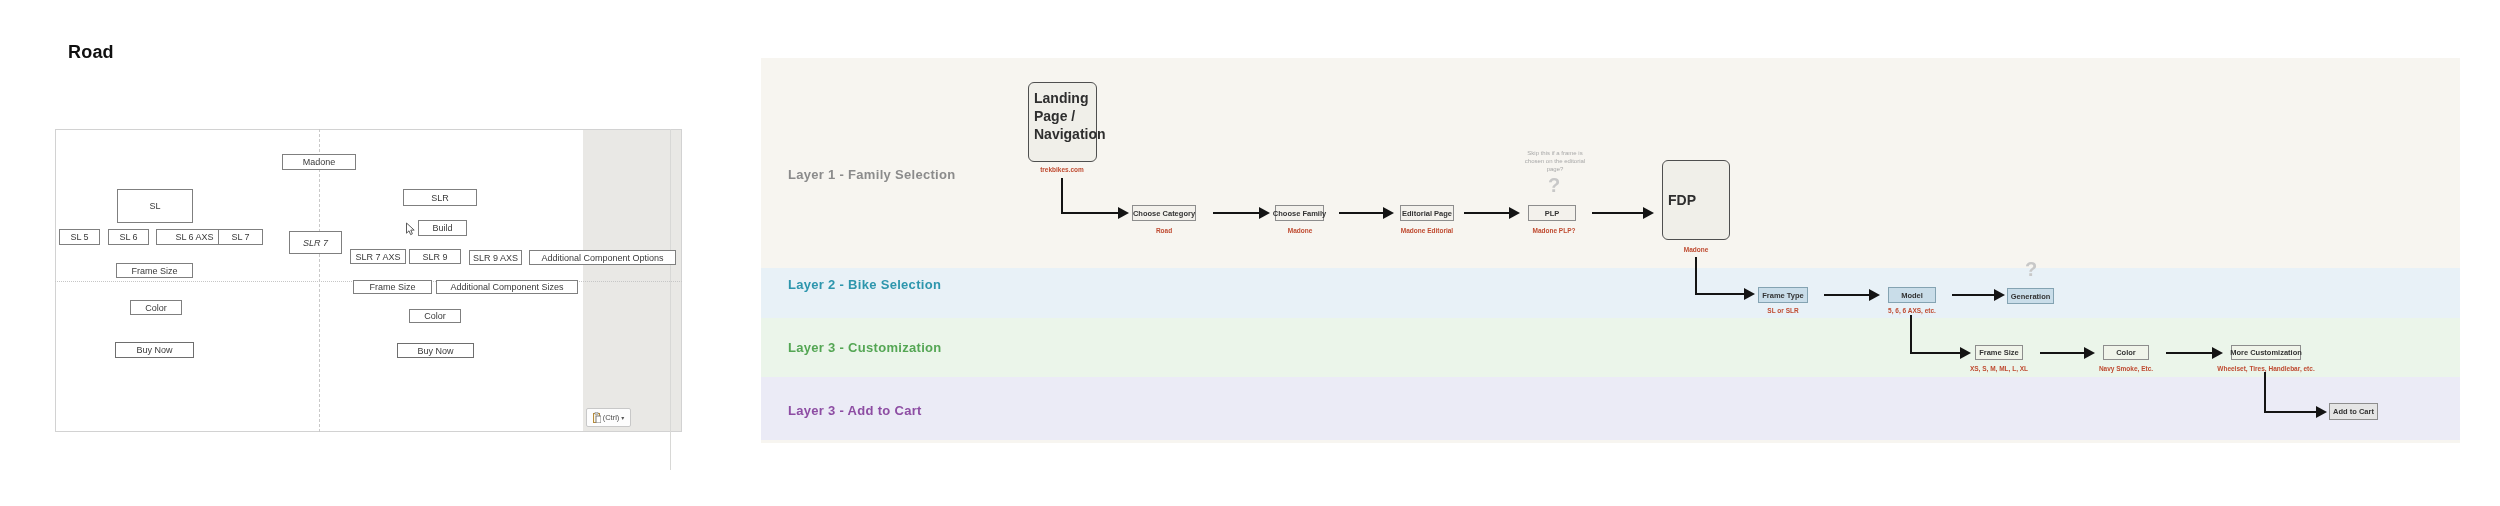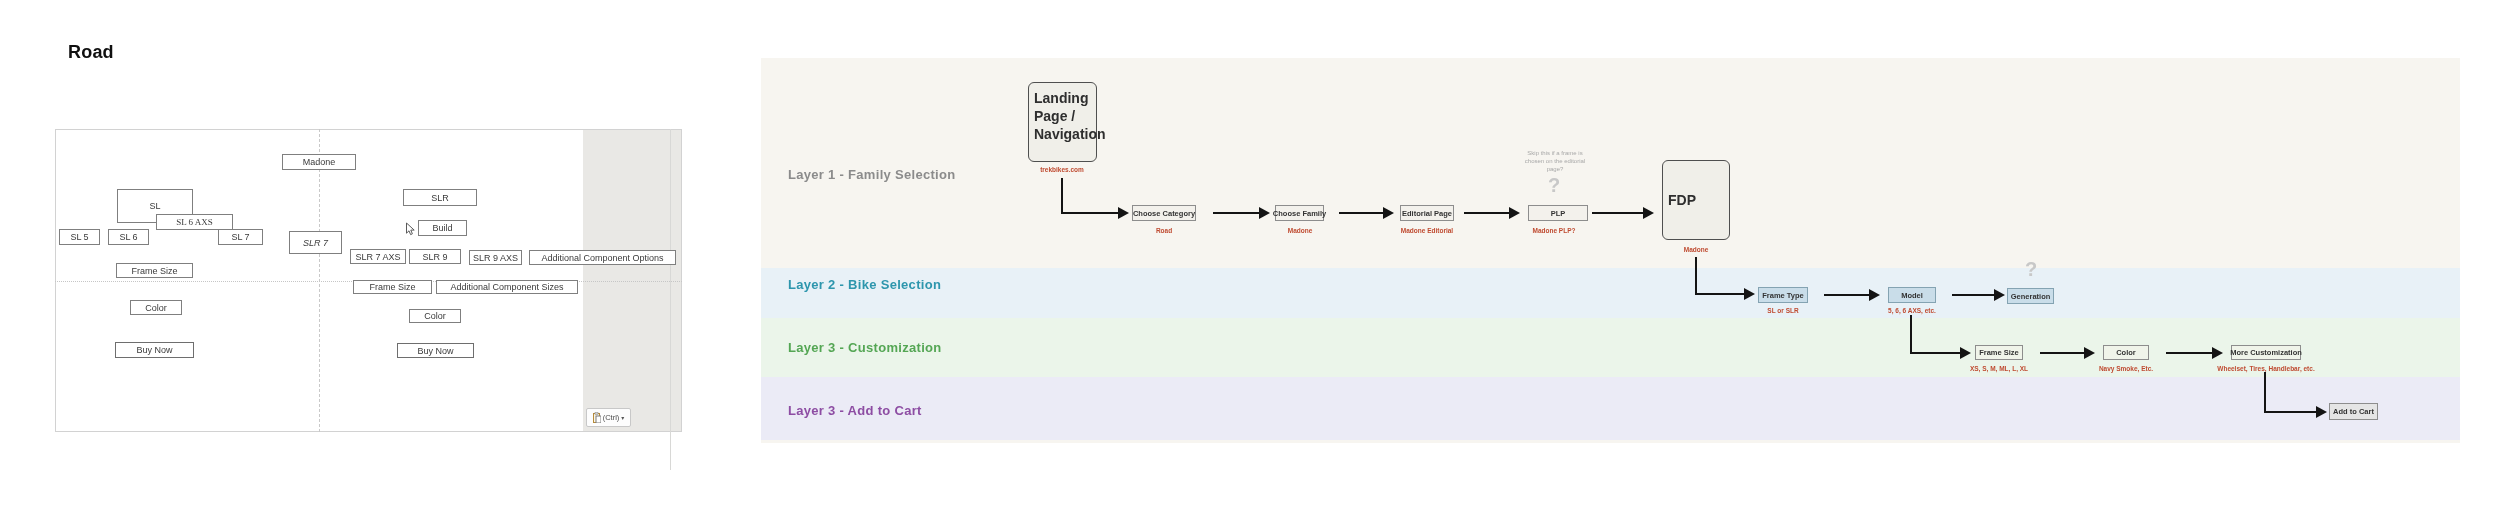--- a/index.html
+++ b/index.html
@@ -66,21 +66,21 @@
 
 <span class="abs" style="left:405px;top:222px;">
   <svg width="12" height="14" viewBox="0 0 12 14">
       <path d="M1.5 1 L1.5 11.2 L4 8.8 L5.6 12.6 L7.4 11.8 L5.8 8.1 L9.2 8.1 Z" fill="#ffffff" stroke="#5a5a5a" stroke-width="1"></path>
     </svg>
 </span>
 <div class="wbox" style="left:418px;top:220px;width:49px;height:16px;text-align:center;">Build</div>
 
 <div class="wbox" style="left:59px;top:229px;width:41px;height:16px;">SL 5</div>
 <div class="wbox" style="left:108px;top:229px;width:41px;height:16px;">SL 6</div>
-<div class="wbox" style="left:156px;top:214px;width:77px;height:16px;font-family:Liberation Serif, serif;">SL 6 AXS</div>
+<div class="wbox" style="left:156px;top:229px;width:77px;height:16px;">SL 6 AXS</div>
 <div class="wbox" style="left:218px;top:229px;width:45px;height:16px;">SL 7</div>
 
 <div class="wbox" style="left:289px;top:231px;width:53px;height:23px;font-style:italic;">SLR 7</div>
 <div class="wbox" style="left:350px;top:249px;width:56px;height:15px;">SLR 7 AXS</div>
 <div class="wbox" style="left:409px;top:249px;width:52px;height:15px;">SLR 9</div>
 <div class="wbox" style="left:469px;top:250px;width:53px;height:15px;">SLR 9 AXS</div>
 <div class="wbox" style="left:529px;top:250px;width:147px;height:15px;">Additional Component Options</div>
 
 <div class="wbox" style="left:116px;top:263px;width:77px;height:15px;">Frame Size</div>
 <div class="wbox" style="left:353px;top:280px;width:79px;height:14px;">Frame Size</div>
@@ -136,21 +136,21 @@
 <div class="ah" style="left:1383px;top:207px;"></div>
 
 <div class="fbox" style="left:1400px;top:205px;width:54px;height:16px;">Editorial Page</div>
 <div class="cap" style="left:1367px;top:227px;">Madone Editorial</div>
 
 <div class="ln" style="left:1464px;top:212px;width:45px;height:2px;"></div>
 <div class="ah" style="left:1509px;top:207px;"></div>
 
 <div class="note" style="left:1523px;top:149px;">Skip this if a frame is chosen on the editorial page?</div>
 <div class="qmark" style="left:1543px;top:174px;">?</div>
-<div class="fbox" style="left:1528px;top:205px;width:60px;height:16px;text-align:center;">PLP</div>
+<div class="fbox" style="left:1528px;top:205px;width:48px;height:16px;text-align:center;">PLP</div>
 <div class="cap" style="left:1494px;top:227px;">Madone PLP?</div>
 
 <div class="ln" style="left:1592px;top:212px;width:51px;height:2px;"></div>
 <div class="ah" style="left:1643px;top:207px;"></div>
 
 <div class="bigbox mid" style="left:1662px;top:160px;width:68px;height:80px;">
   <div class="inner">FDP</div>
 </div>
 <div class="cap" style="left:1636px;top:246px;">Madone</div>
 

